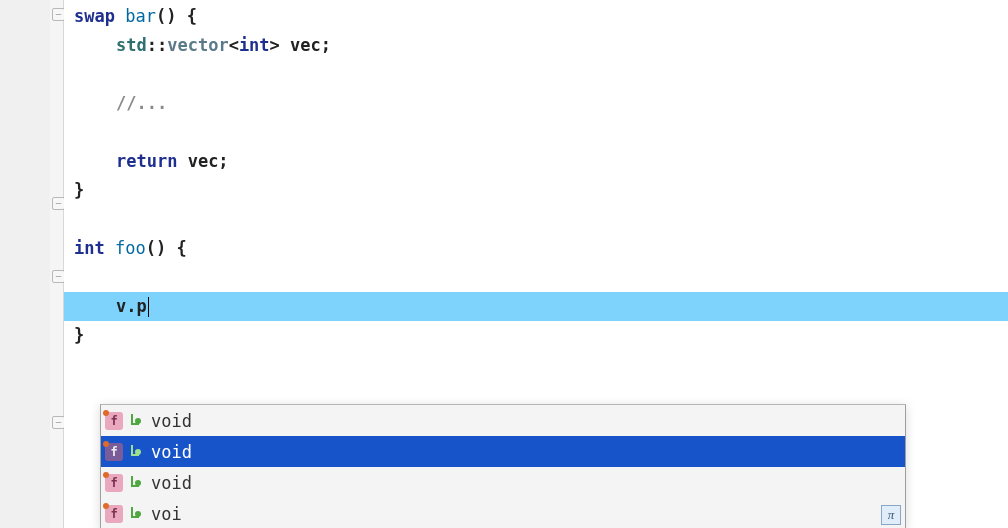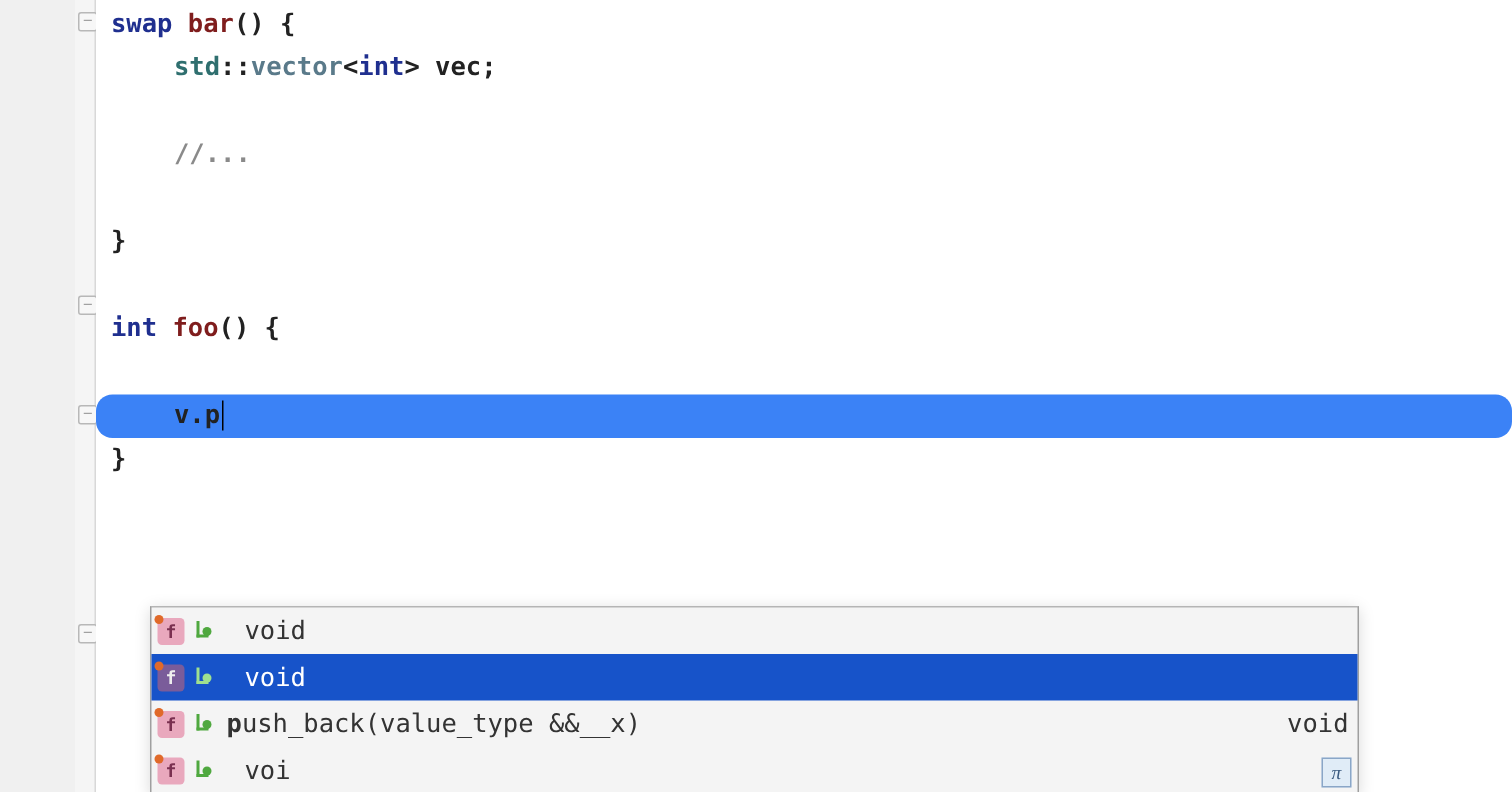--- a/index.html
+++ b/index.html
@@ -53,25 +53,24 @@
       padding-top: 2px;
     }
     .line {
       height: 29px;
       padding-left: 10px;
       white-space: pre;
       line-height: 29px;
       font-weight: 600;
     }
     .line.current {
-      background: #3b82f6;
-      border-radius: 11px;
+      background: #7dd3fc;
     }
     .kw { color: #1f2f8f; font-weight: 700; }
-    .fn { color: #7f1d1d; font-weight: 700; }
+    .fn { color: #0369a1; font-weight: 400; }
     .plain { color: #222; font-weight: 700; }
     .ns { color: #2f6f6f; font-weight: 700; }
     .type { color: #5a7a8a; font-weight: 700; text-align: right; }
     .comment { color: #8a8a8a; font-weight: 600; }
     .op { color: #222; font-weight: 700; }
     .indent { display:inline-block; width: 42px; }
     .caret {
       display: inline-block;
       width: 1px;
       height: 20px;
@@ -146,21 +145,21 @@
       position:absolute;
       right:0;top:4px;
       width:6px;height:6px;
       border-radius:50%;
       background:#4fa83f;
     }
     .comp-row.selected .comp-sub::before{ border-color:#9fe08f; }
     .comp-row.selected .comp-sub::after{ background:#9fe08f; }
     .comp-sig { flex:1; white-space: pre; }
     .comp-sig .bold { font-weight: 700; }
-    .comp-ret { margin-left: 12px; white-space: nowrap; }
+    .comp-ret { white-space: nowrap; }
     .pi-box{
       position:absolute;
       right:4px; bottom:4px;
       width:20px;height:20px;
       border:1px solid #8aa6c7;
       background:#e0ecf7;
       color:#3a5a80;
       font-size:13px;
       display:flex;align-items:center;justify-content:center;
       font-style: italic;
@@ -178,20 +177,21 @@
     <div class="fold-handle" style="top:270px;">–</div>
     <div class="fold-handle" style="top:416px;">–</div>
   </div>
 
   <div class="code-area">
     <div class="line"><span class="kw">swap</span> <span class="fn">bar</span><span class="plain">() {</span></div>
     <div class="line"><span class="indent"></span><span class="ns">std</span><span class="op">::</span><span class="type">vector</span><span class="plain">&lt;</span><span class="kw">int</span><span class="plain">&gt; vec;</span></div>
     <div class="line"></div>
     <div class="line"><span class="indent"></span><span class="comment">//...</span></div>
     <div class="line"></div>
+    <div class="line"><span class="indent"></span><span class="kw">return</span><span class="plain"> vec;</span></div>
     <div class="line"><span class="plain">}</span></div>
     <div class="line"></div>
     <div class="line"><span class="kw">int</span> <span class="fn">foo</span><span class="plain">() {</span></div>
     <div class="line"></div>
     <div class="line current"><span class="indent"></span><span class="plain">v.p</span><span class="caret"></span></div>
     <div class="line"><span class="plain">}</span></div>
   </div>
 </div>
 
 <div class="completion-popup">
@@ -201,21 +201,20 @@
     <div class="comp-ret">void</div>
   </div>
   <div class="comp-row selected">
     <div class="comp-icon"><span class="comp-icon-dot"></span>f</div>
     <div class="comp-sub"></div>
     <div class="comp-ret">void</div>
   </div>
   <div class="comp-row">
     <div class="comp-icon"><span class="comp-icon-dot"></span>f</div>
     <div class="comp-sub"></div>
-    <div class="comp-sig"><span class="bold">p</span><span>ush_back(value_type &amp;&amp;__x)</span></div>
     <div class="comp-ret">void</div>
   </div>
   <div class="comp-row">
     <div class="comp-icon"><span class="comp-icon-dot"></span>f</div>
     <div class="comp-sub"></div>
     <div class="comp-ret">voi</div>
   </div>
   <div class="pi-box">π</div>
 </div>
 

